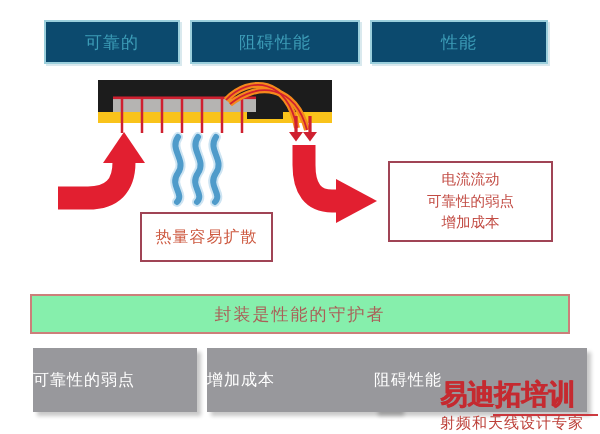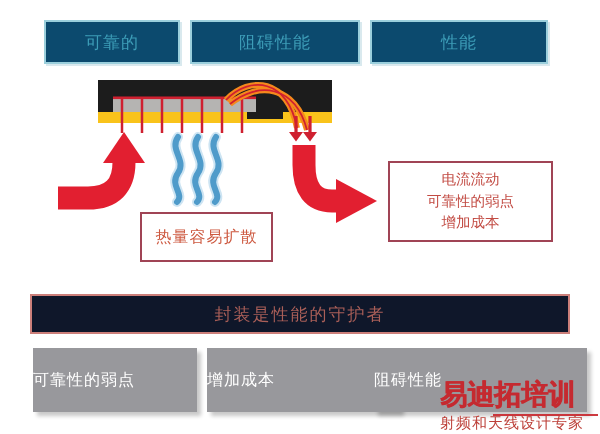--- a/index.html
+++ b/index.html
@@ -14,21 +14,21 @@
   .teal-2{left:190px;width:166px;}
   .teal-3{left:370px;width:174px;}
 
   
   .heat-box{position:absolute;left:140px;top:212px;width:129px;height:46px;border:2px solid #a04455;
     display:flex;align-items:center;justify-content:center;color:#cd5940;font-size:16px;letter-spacing:1px;background:#fff;}
   .current-box{position:absolute;left:388px;top:161px;width:161px;height:77px;border:2px solid #a04455;
     display:flex;flex-direction:column;align-items:center;justify-content:center;color:#c24b43;
     font-size:14.5px;line-height:1.5;background:#fff;text-align:right;}
   .banner-box{position:absolute;left:30px;top:294px;width:536px;height:36px;border:2px solid #cc7f7a;
-    display:flex;align-items:center;justify-content:center;color:#aa5f58;font-size:17px;letter-spacing:2px;background:#0f172a;}
+    display:flex;align-items:center;justify-content:center;color:#aa5f58;font-size:17px;letter-spacing:2px;background:#86efac;}
 
   
   .gray-box{position:absolute;top:348px;height:64px;background:#98989c;
     box-shadow:4px 4px 4px rgba(0,0,0,0.22);display:flex;align-items:center;justify-content:flex-start;
     color:#ffffff;font-size:16px;letter-spacing:1px;}
   .gray-1{left:33px;width:164px;}
   .gray-2{left:207px;width:193px;}
   .gray-3{left:374px;width:213px;}
 
   

